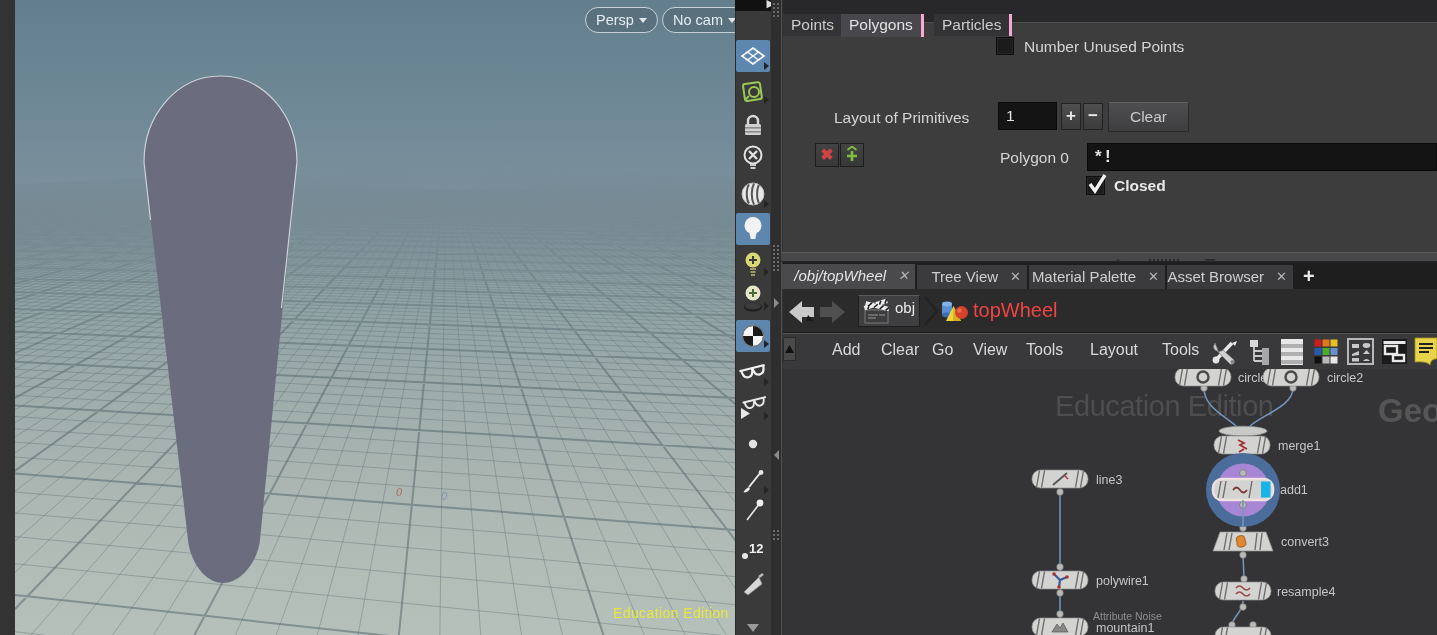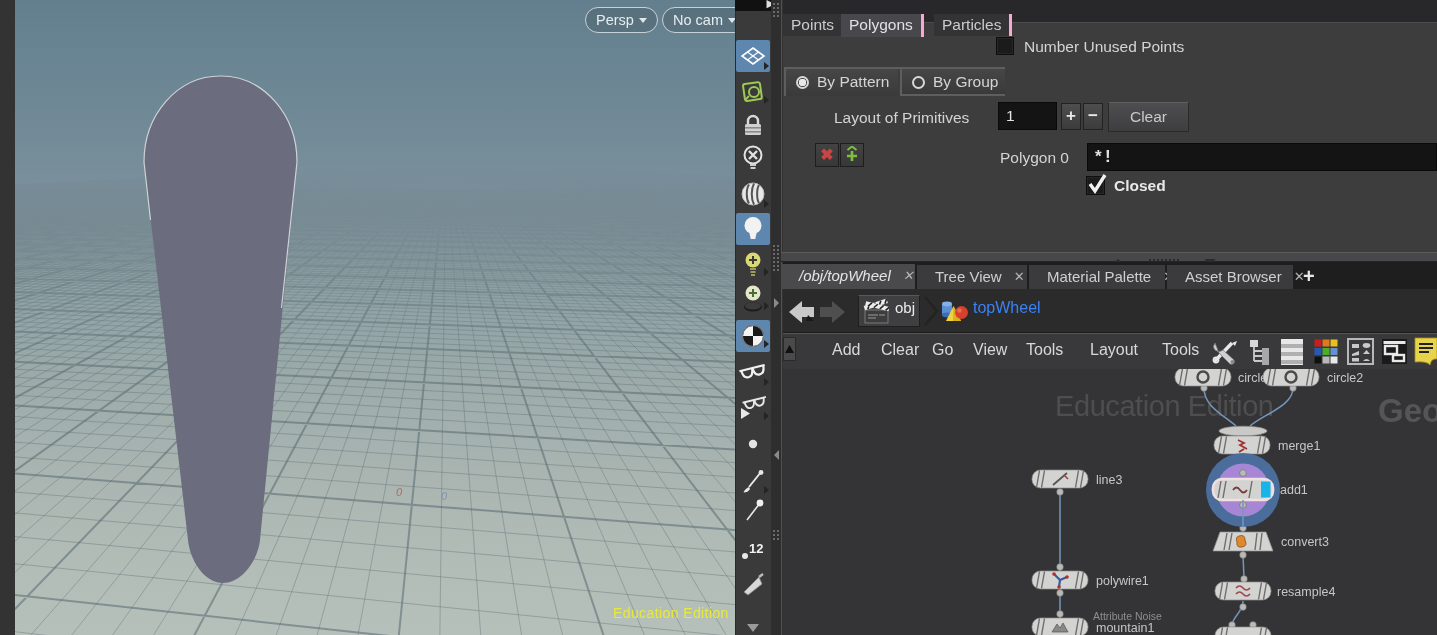--- a/index.html
+++ b/index.html
@@ -47,21 +47,21 @@
 .sqbtn{position:absolute;width:20px;height:27px;background:linear-gradient(#4e4e4e,#3c3c3c);border:1px solid #222;color:#e8e8e8;text-align:center;font-weight:bold;font-size:17px;line-height:24px}
 #clearbtn{position:absolute;left:325px;top:102px;width:81px;height:30px;background:linear-gradient(#4e4e50,#3e3e40);border:1px solid #2a2a2a;border-top-color:#5e5e5e;color:#c9c9c9;text-align:center;line-height:28px}
 .xpbtn{position:absolute;top:143px;width:24px;height:24px;background:linear-gradient(#434343,#383838);border:1px solid #1e1e1e;text-align:center;font-weight:bold;font-size:15px;line-height:22px}
 
 
 #pdiv{left:781px;top:252px;width:656px;height:10px;background:#48484a;border-top:1px solid #5c5c5c;border-bottom:1px solid #242424}
 
 
 #pbot{left:783px;top:262px;width:654px;height:373px;background:#333335;font-size:15px;color:#d6d6d6}
 #btabs{position:absolute;left:0;top:0;width:654px;height:27px;background:#1e1e1e}
-.btab{position:absolute;top:3px;height:24px;line-height:23px;background:#3b3b3d;color:#cfcfcf;padding:0 18px;display:flex;justify-content:flex-start;white-space:nowrap}
+.btab{position:absolute;top:3px;height:24px;line-height:23px;background:#3b3b3d;color:#cfcfcf;padding:0 6px;display:flex;justify-content:flex-end;white-space:nowrap}
 .btab .x{margin-left:12px;color:#b5b5b5;font-size:13px}
 .btab.sel{background:#4a4a4c;top:2px;height:25px;font-style:italic;color:#e4e4e4}
 #pathbar{position:absolute;left:0;top:27px;width:654px;height:44px;background:#2b2b2b;border-bottom:1px solid #1c1c1c}
 #menubar{position:absolute;left:0;top:71px;width:654px;height:36px;background:#39393b;border-top:1px solid #555}
 .mitem{position:absolute;top:7px;color:#d8d8d8;font-size:16px}
 #net{position:absolute;left:0;top:107px;width:654px;height:266px;background:#343437}
 </style></head>
 <body>
 <div id="root">
 
@@ -250,25 +250,20 @@
       </svg></div>
 
   <div class="abs" id="ptop">
     <div id="ptabs">
       <div class="ptab" style="left:0">Points</div>
       <div class="ptab sel" style="left:58px">Polygons</div>
       <div class="ptab" style="left:151px">Particles</div>
     </div>
     <div class="cb" style="left:213px;top:37px;width:18px;height:18px"></div>
     <div class="abs" style="left:241px;top:38px">Number Unused Points</div>
-    <div id="bybox">
-      <div class="seg" style="left:0;width:112px;padding-left:10px"><span class="radio on"></span>By Pattern</div>
-      <div class="seg" style="left:114px;width:105px;padding-left:10px;border-left:2px solid #5e5e5e;border-bottom:2px solid #5e5e5e;height:27px">
-        <span class="radio"></span>By Group</div>
-    </div>
     <div class="abs" style="left:51px;top:109px">Layout of Primitives</div>
     <div class="nfield" style="left:215px;top:102px;width:59px;height:28px">1</div>
     <div class="sqbtn" style="left:278px;top:103px">+</div>
     <div class="sqbtn" style="left:300px;top:103px">−</div>
     <div id="clearbtn">Clear</div>
     <div class="xpbtn" style="left:32px;color:#cc4444;font-size:16px">✖</div>
     <div class="xpbtn" style="left:57px"><svg width="16" height="18" viewBox="0 0 16 18" style="margin-top:2px">
           <path d="M8 5 V15 M3 10 H13" stroke="#7fbf3f" stroke-width="2.6"></path>
           <path d="M3.5 4 L8 0.5 L12.5 4" fill="none" stroke="#7fbf3f" stroke-width="2"></path>
         </svg></div>
@@ -336,21 +331,21 @@
       </svg>
       <svg class="abs" style="left:157px;top:9px" width="30" height="27" viewBox="0 0 30 27">
         <path d="M2 6 L12 6 L12 17 L2 17 Z" fill="#5b8fd4"></path>
         <ellipse cx="7" cy="6" rx="5" ry="2.4" fill="#82b0e8"></ellipse>
         <ellipse cx="7" cy="17" rx="5" ry="2.4" fill="#3c6cb4"></ellipse>
         <path d="M13.5 8 L21 23 L6 23 Z" fill="#f0d23c"></path>
         <path d="M13.5 8 L21 23 L13 23 Z" fill="#d8b01c"></path>
         <circle cx="21.5" cy="14.5" r="6.5" fill="#d8402c"></circle>
         <circle cx="19.5" cy="12.5" r="2.2" fill="#e87a62" opacity="0.8"></circle>
       </svg>
-      <div class="abs" style="left:190px;top:10px;color:#3b82f6;font-size:16px">topWheel</div>
+      <div class="abs" style="left:190px;top:10px;color:#ef4444;font-size:20px">topWheel</div>
     </div>
     <div id="menubar">
       <div class="mitem" style="left:49px">Add</div>
       <div class="mitem" style="left:98px">Clear</div>
       <div class="mitem" style="left:149px">Go</div>
       <div class="mitem" style="left:190px">View</div>
       <div class="mitem" style="left:243px">Tools</div>
       <div class="mitem" style="left:307px">Layout</div>
       <div class="mitem" style="left:379px">Tools</div>
       <div class="abs" style="left:0;top:3px;width:13px;height:24px;background:#4a4a4a;border:1px solid #2a2a2a"></div>

